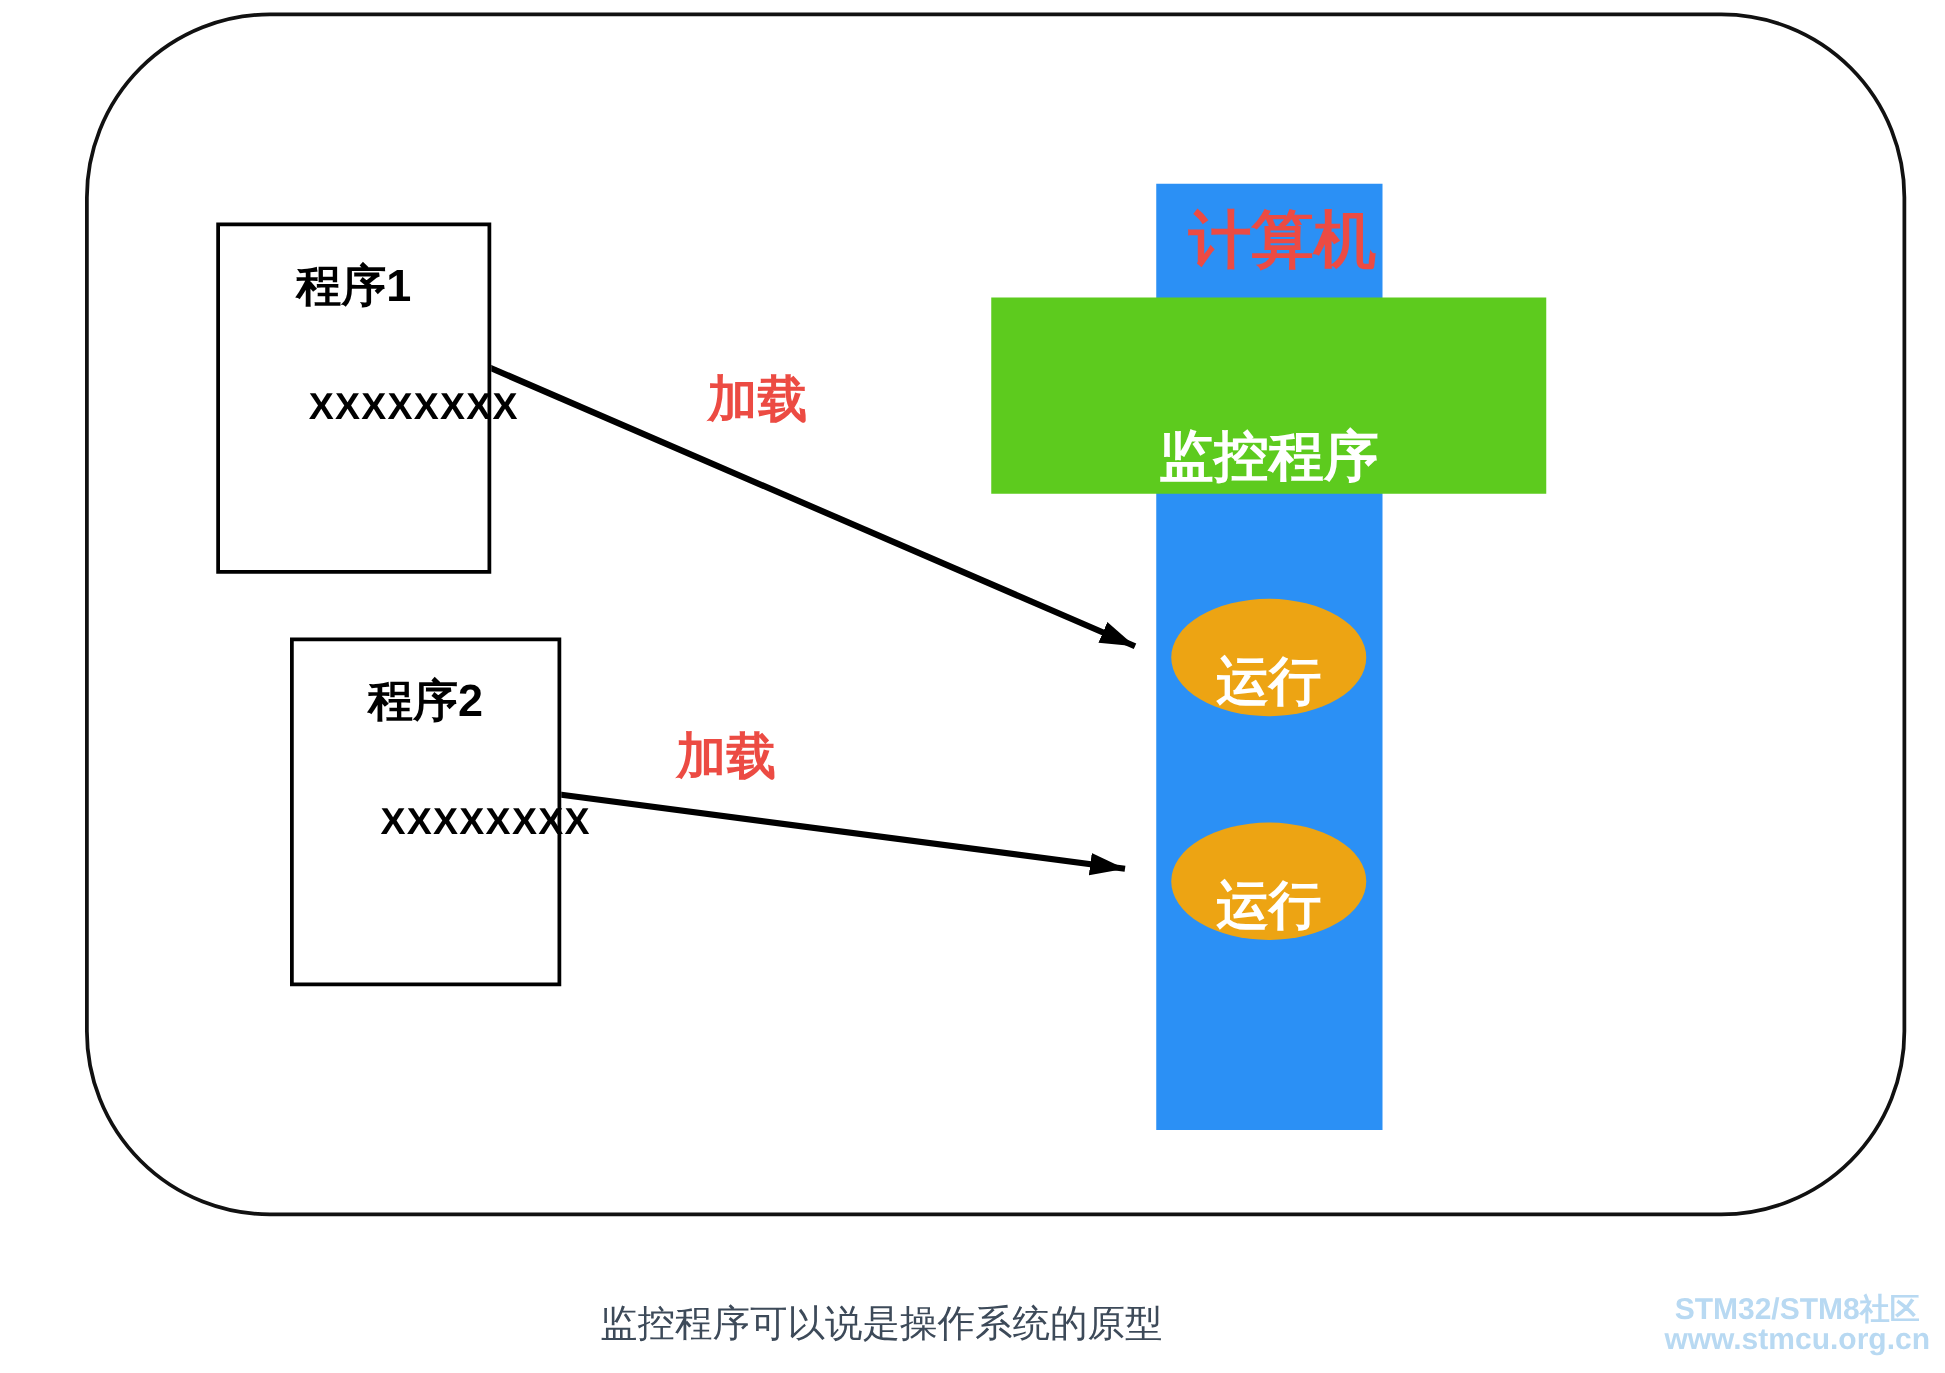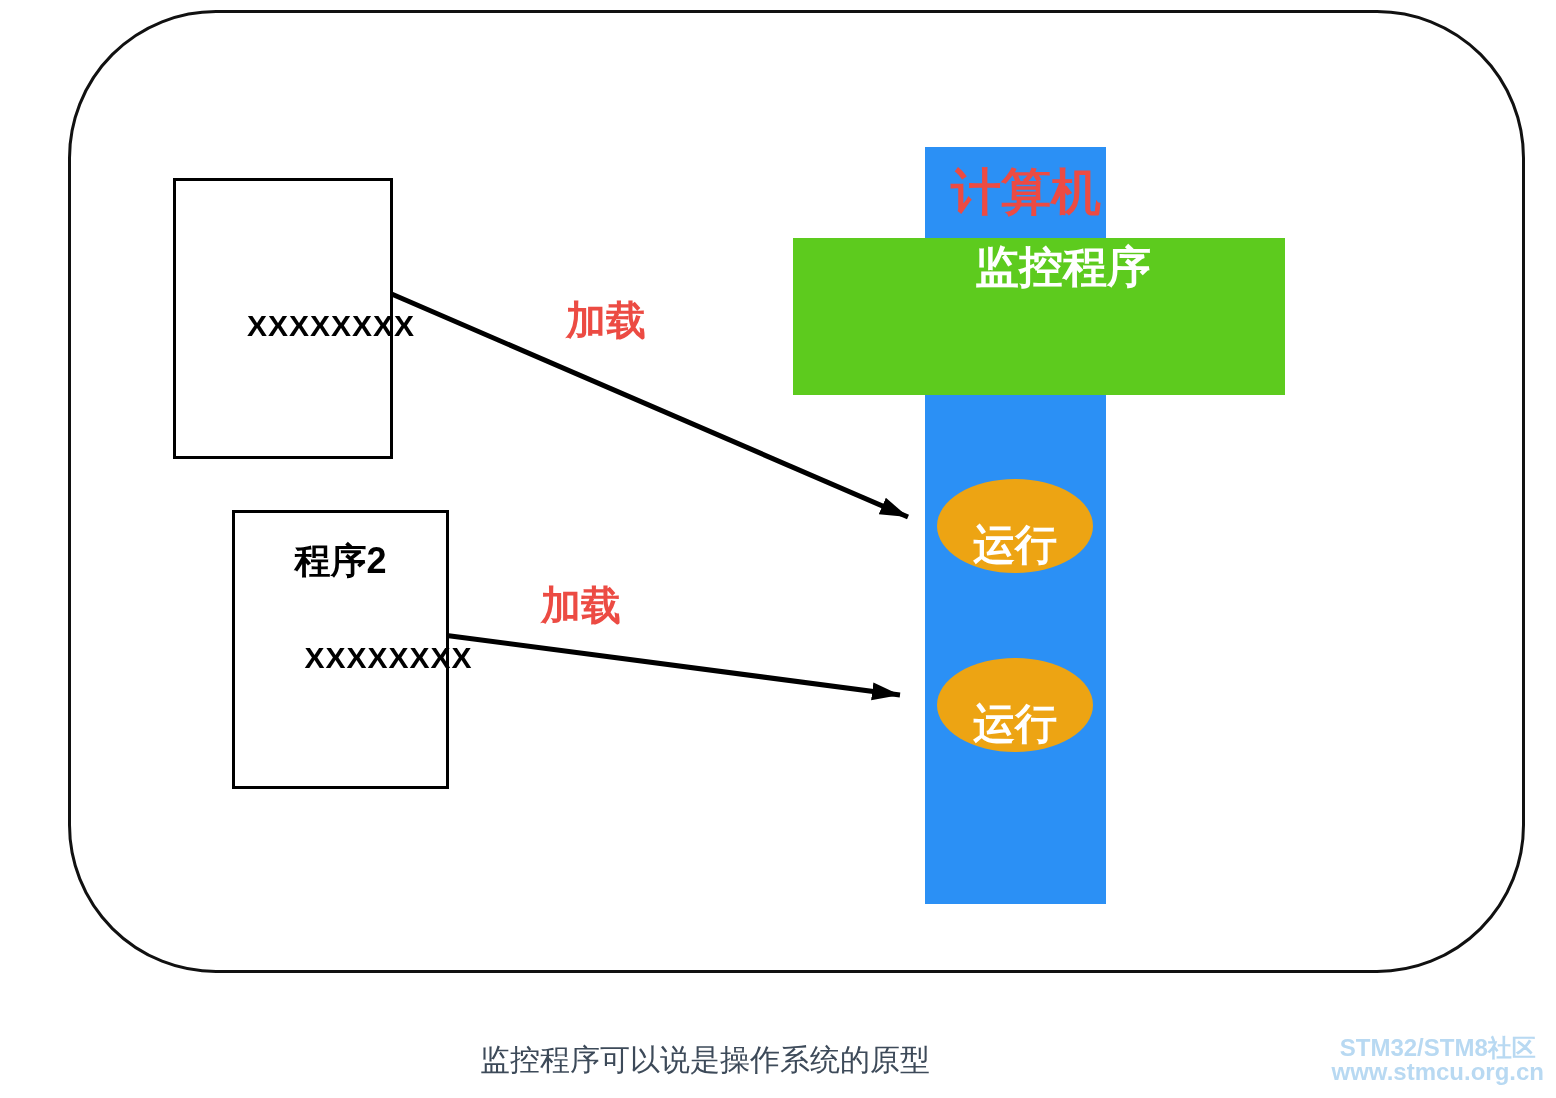--- a/index.html
+++ b/index.html
@@ -38,21 +38,21 @@
     position:absolute;left:925px;top:147px;width:181px;height:757px;
     background:var(--computer-bar-blue);z-index:3;
   }
   .computer-label{
     position:absolute;left:925px;top:165px;width:202px;text-align:center;
     font-size:50px;font-weight:bold;color:var(--label-red);line-height:54px;z-index:6;
   }
   .monitor-bar{
     position:absolute;left:793px;top:238px;width:444px;height:157px;
     background:var(--monitor-bar-green);z-index:4;
-    display:flex;align-items:flex-start;justify-content:center;padding-left:48px;
+    display:flex;align-items:flex-end;justify-content:center;
   }
   .monitor-label{
     font-size:44px;font-weight:bold;color:#ffffff;
   }
   .run-ellipse{
     position:absolute;width:156px;height:94px;border-radius:50%;
     background:var(--run-ellipse-orange);z-index:5;
     display:flex;align-items:flex-end;justify-content:center;
   }
   .run1{left:937px;top:479px;}
@@ -85,20 +85,21 @@
     <defs>
       <marker id="arrowhead" markerUnits="userSpaceOnUse" viewBox="0 0 30 22" markerWidth="30" markerHeight="22" refX="28" refY="11" orient="auto">
         <path d="M0,2 L28,11 L0,20 z" fill="#000000"></path>
       </marker>
     </defs>
     <line x1="387" y1="292" x2="908" y2="517" stroke="#000000" stroke-width="5" marker-end="url(#arrowhead)"></line>
     <line x1="443" y1="635" x2="900" y2="695" stroke="#000000" stroke-width="5" marker-end="url(#arrowhead)"></line>
   </svg>
 
   <div class="program-box box1">
+    <div class="program-title">程序1</div>
     <div class="program-content">XXXXXXXX</div>
   </div>
 
   <div class="program-box box2">
     <div class="program-title">程序2</div>
     <div class="program-content">XXXXXXXX</div>
   </div>
 
   <div class="computer-bar"></div>
   <div class="computer-label">计算机</div>

